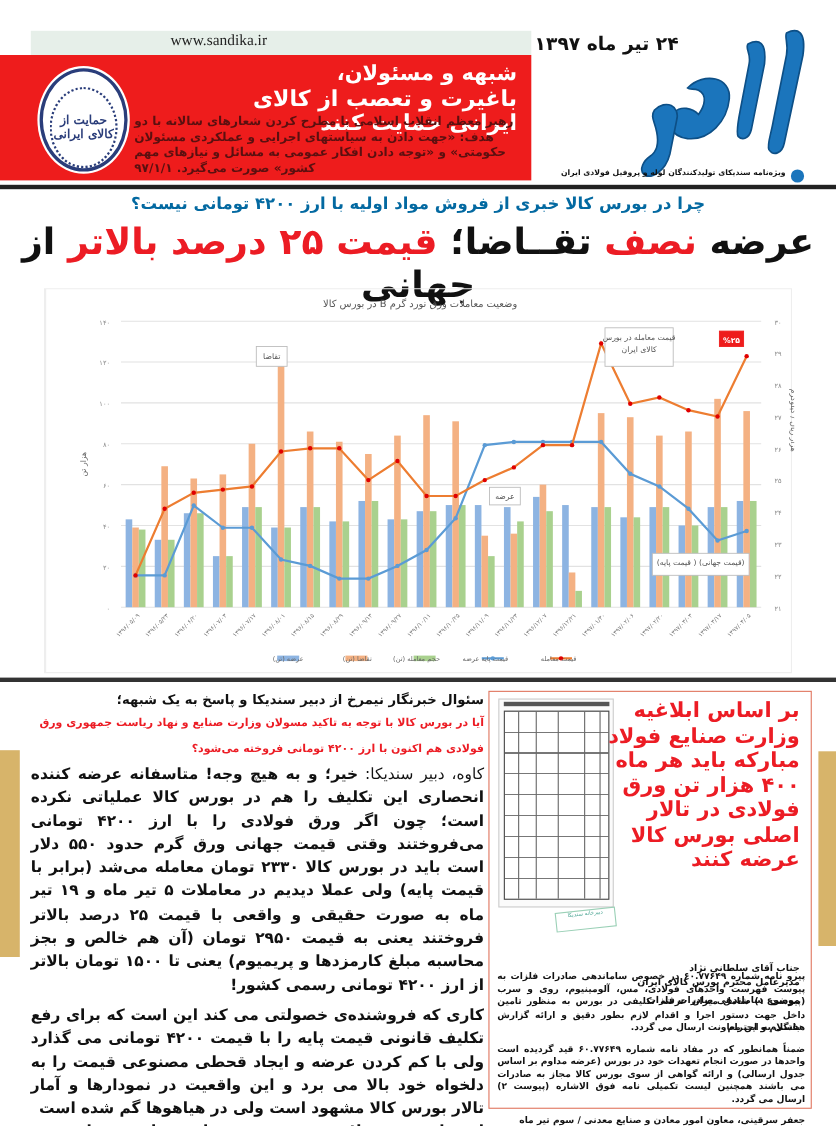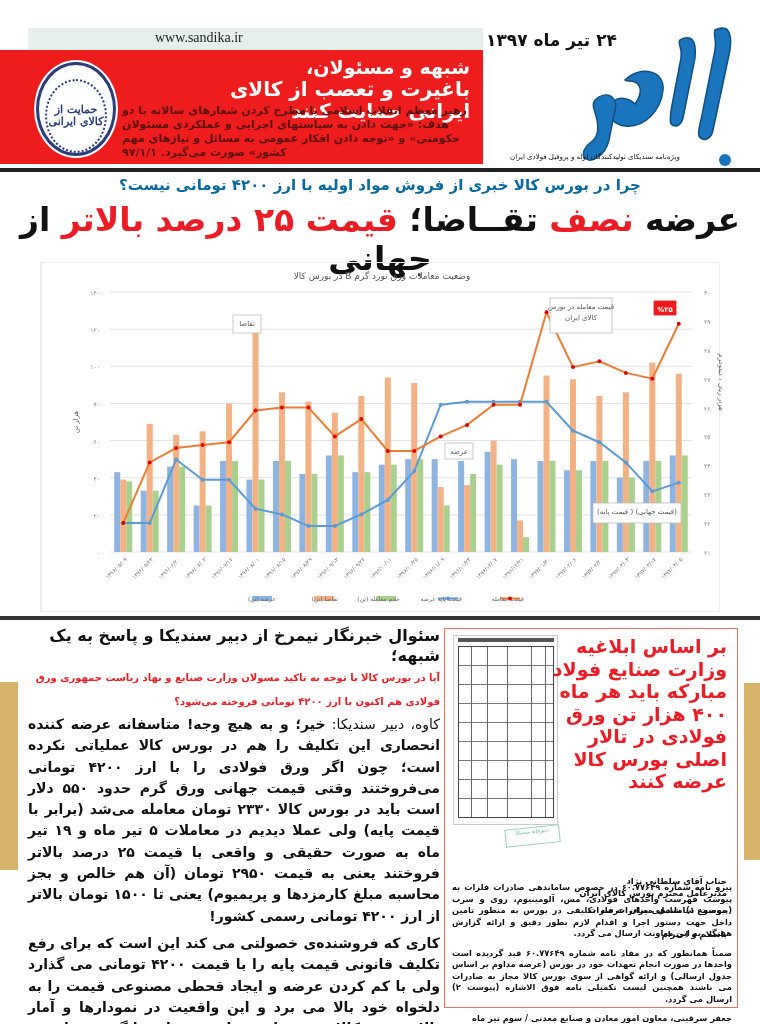--- a/index.html
+++ b/index.html
@@ -11,33 +11,33 @@
   .strip{position:absolute;left:28px;top:28px;width:455px;height:22px;background:#e6efe9}
   .url{position:absolute;left:155px;top:30px;font-family:"Liberation Serif",serif;font-size:14px;color:#222}
   .redbox{position:absolute;left:0;top:50px;width:483px;height:114px;background:#ee1c1c}
   .emblem{position:absolute;left:36px;top:12px;width:80px;height:94px;border-radius:50%;background:#fff;border:3px solid #2a3d7a;box-shadow:0 0 0 2px #fff;display:flex;align-items:flex-end;justify-content:center}
   .emblem-inner{width:62px;height:74px;border-radius:50%;border:2px dotted #2a3d7a;display:flex;align-items:center;justify-content:center;text-align:center;color:#2a3d7a;font-weight:bold;font-size:11px;line-height:1.1;font-family:"DejaVu Serif",serif}
   .hl1{position:absolute;right:290px;top:56px;width:300px;text-align:right;color:#fff;font-weight:bold;font-size:19px;line-height:22px}
   .hl1 .l2{font-size:20px}
   .hl-sub{position:absolute;left:122px;top:104px;width:358px;text-align:left;color:#5a1010;font-size:11px;line-height:14px;font-weight:bold}
   .date{position:absolute;left:486px;top:30px;font-size:17px;font-weight:bold;color:#111}
   .logo{position:absolute;left:565px;top:10px;width:195px;height:160px}
-  .tagline{position:absolute;left:510px;top:153px;font-size:7px;color:#111;font-weight:normal}
+  .tagline{position:absolute;left:510px;top:153px;font-size:7px;color:#111;font-weight:bold}
   .rule{position:absolute;left:0;top:168px;width:760px;height:4px;background:#222}
   
   .kicker{position:absolute;left:0;top:176px;width:760px;text-align:center;font-size:15px;font-weight:bold;color:#0369a1}
   .main-hl{position:absolute;left:0;top:200px;width:760px;text-align:center;font-size:33px;font-weight:bold;letter-spacing:-1px;color:#111}
   .main-hl .red{color:#ec1c24}
   
   .chart{position:absolute;left:40px;top:262px;width:680px;height:350px;border:1px solid #eee;border-left:2px solid #eee}
   .chart svg{position:absolute;left:0;top:0}
   .bottom-rule{position:absolute;left:0;top:616px;width:760px;height:4px;background:#333}
   
   .art{position:absolute;left:28px;top:626px;width:412px;text-align:right}
-  .q-small{font-size:16px;font-weight:bold;line-height:20px;color:#111}
+  .q-small{font-size:12px;font-weight:bold;line-height:20px;color:#111}
   .q-red{font-size:10px;font-weight:bold;color:#ec1c24;line-height:24px}
   .body-p{font-size:14px;font-weight:bold;line-height:21.3px;color:#111;text-align:justify;text-align-last:right}
   .gold-l{position:absolute;left:0;top:682px;width:18px;height:188px;background:#d7b46a}
   .gold-r{position:absolute;left:744px;top:683px;width:16px;height:177px;background:#d7b46a}
   
   .box{position:absolute;left:444px;top:628px;width:294px;height:380px;border:1.5px solid #e0755e;background:#fff}
   .scan{position:absolute;left:8px;top:6px;width:105px;height:190px;border:1px solid #ccc;background:#fbfbfb}
   .scan-tbl{position:absolute;left:4px;top:10px;width:96px;height:172px;border:1px solid #444;
     background:repeating-linear-gradient(0deg,#fff 0,#fff 18px,#777 18px,#777 19px)}
   .scan-col{position:absolute;top:0;bottom:0;width:1px;background:#666}

